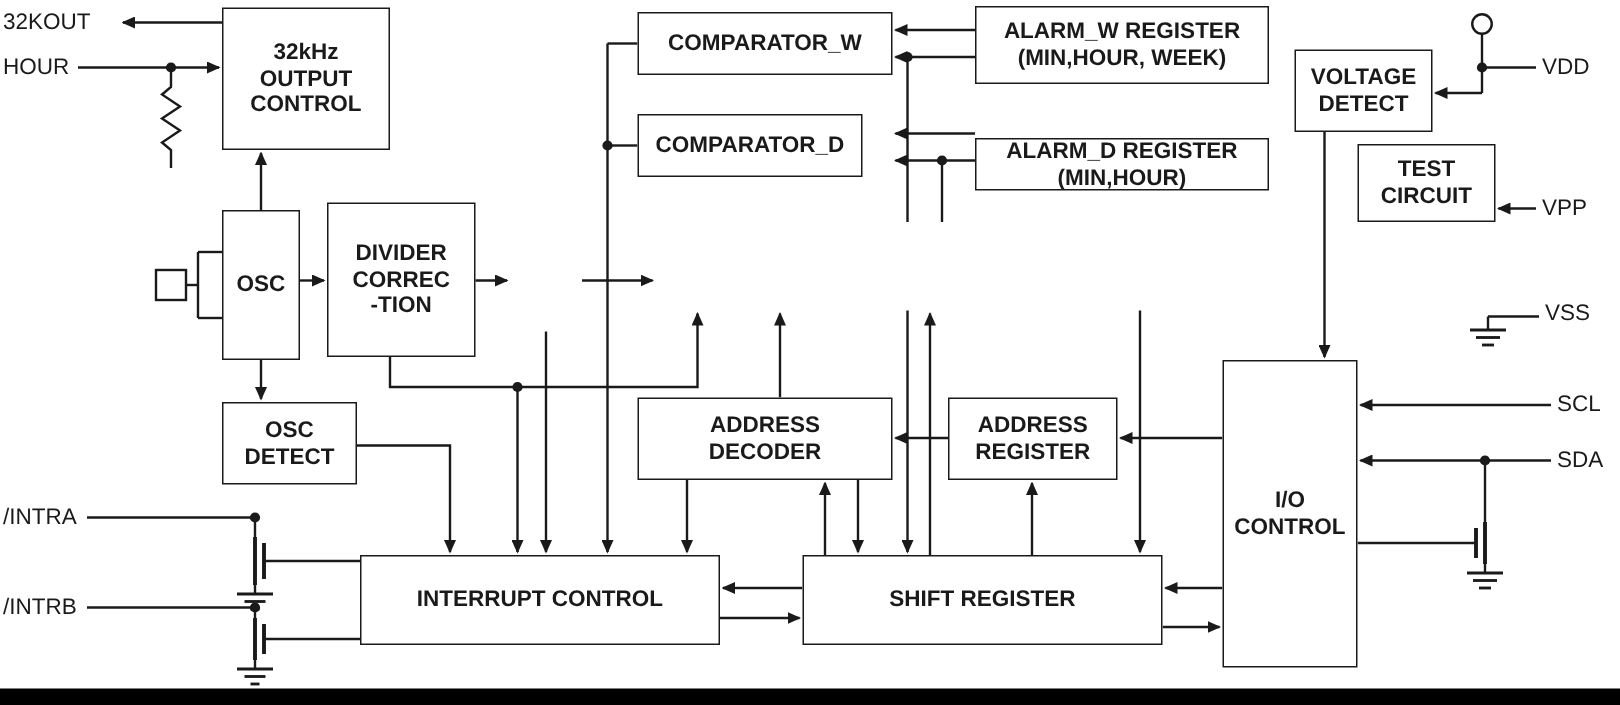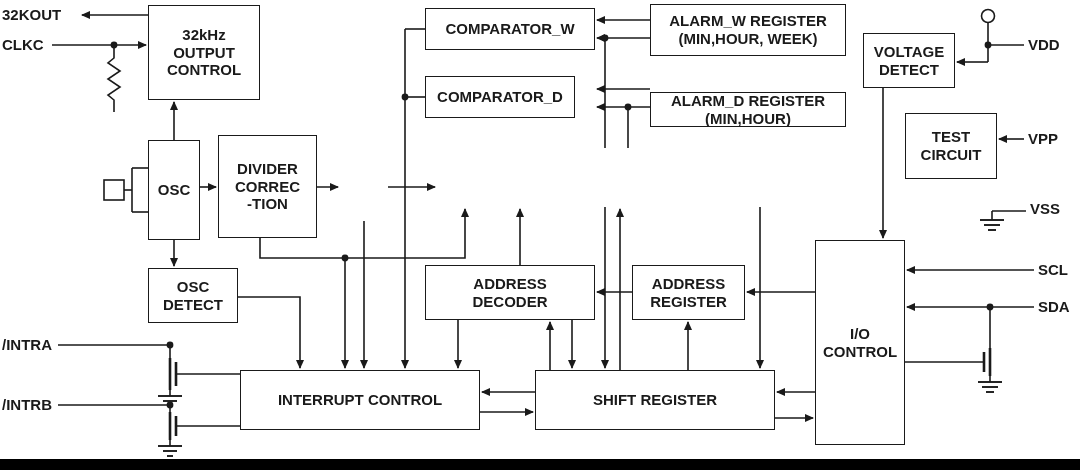--- a/index.html
+++ b/index.html
@@ -9,21 +9,21 @@
   }
   .wires{position:absolute;left:0;top:0;}
   .block{
     position:absolute;border:1.7px solid #1a1a1a;background:#ffffff;
     display:flex;align-items:center;justify-content:center;
     text-align:center;white-space:pre-line;
     font-size:15px;font-weight:bold;line-height:1.18;
     box-sizing:border-box;
   }
   .pin{
-    position:absolute;font-size:15px;font-weight:bold;line-height:18px;
+    position:absolute;font-size:15px;font-weight:normal;line-height:18px;
     white-space:nowrap;
     text-align:right;
   }
   .bottom-bar{
     position:absolute;left:0;top:459px;width:1080px;height:11px;background:#000000;
   }
 </style>
 </head>
 <body>
 
@@ -215,39 +215,39 @@
 OUTPUT
 CONTROL</div>
   <div class="block" style="left:425px;top:8px;width:170px;height:42px">COMPARATOR_W</div>
   <div class="block" style="left:650px;top:4px;width:196px;height:52px">ALARM_W REGISTER
 (MIN,HOUR, WEEK)</div>
   <div class="block" style="left:425px;top:76px;width:150px;height:42px">COMPARATOR_D</div>
   <div class="block" style="left:650px;top:92px;width:196px;height:35px">ALARM_D REGISTER
 (MIN,HOUR)</div>
   <div class="block" style="left:863px;top:33px;width:92px;height:55px">VOLTAGE
 DETECT</div>
-  <div class="block" style="left:905px;top:113px;width:92px;height:66px">TEST
+  <div class="block" style="left:905px;top:96px;width:92px;height:52px">TEST
 CIRCUIT</div>
   <div class="block" style="left:148px;top:140px;width:52px;height:100px">OSC</div>
   <div class="block" style="left:218px;top:135px;width:99px;height:103px">DIVIDER
 CORREC
 -TION</div>
   <div class="block" style="left:148px;top:268px;width:90px;height:55px">OSC
 DETECT</div>
   <div class="block" style="left:425px;top:265px;width:170px;height:55px">ADDRESS
 DECODER</div>
   <div class="block" style="left:632px;top:265px;width:113px;height:55px">ADDRESS
 REGISTER</div>
   <div class="block" style="left:815px;top:240px;width:90px;height:205px">I/O
 CONTROL</div>
   <div class="block" style="left:240px;top:370px;width:240px;height:60px">INTERRUPT CONTROL</div>
   <div class="block" style="left:535px;top:370px;width:240px;height:60px">SHIFT REGISTER</div>
 
   <div class="pin" style="left:2px;top:6px">32KOUT</div>
-  <div class="pin" style="left:2px;top:36px">CLKC</div>
+  <div class="pin" style="left:2px;top:36px">HOUR</div>
   <div class="pin" style="left:1028px;top:36px">VDD</div>
   <div class="pin" style="left:1028px;top:130px">VPP</div>
   <div class="pin" style="left:1030px;top:200px">VSS</div>
   <div class="pin" style="left:1038px;top:261px">SCL</div>
   <div class="pin" style="left:1038px;top:298px">SDA</div>
   <div class="pin" style="left:2px;top:336px">/INTRA</div>
   <div class="pin" style="left:2px;top:396px">/INTRB</div>
 
   <div class="bottom-bar"></div>
 </div>

